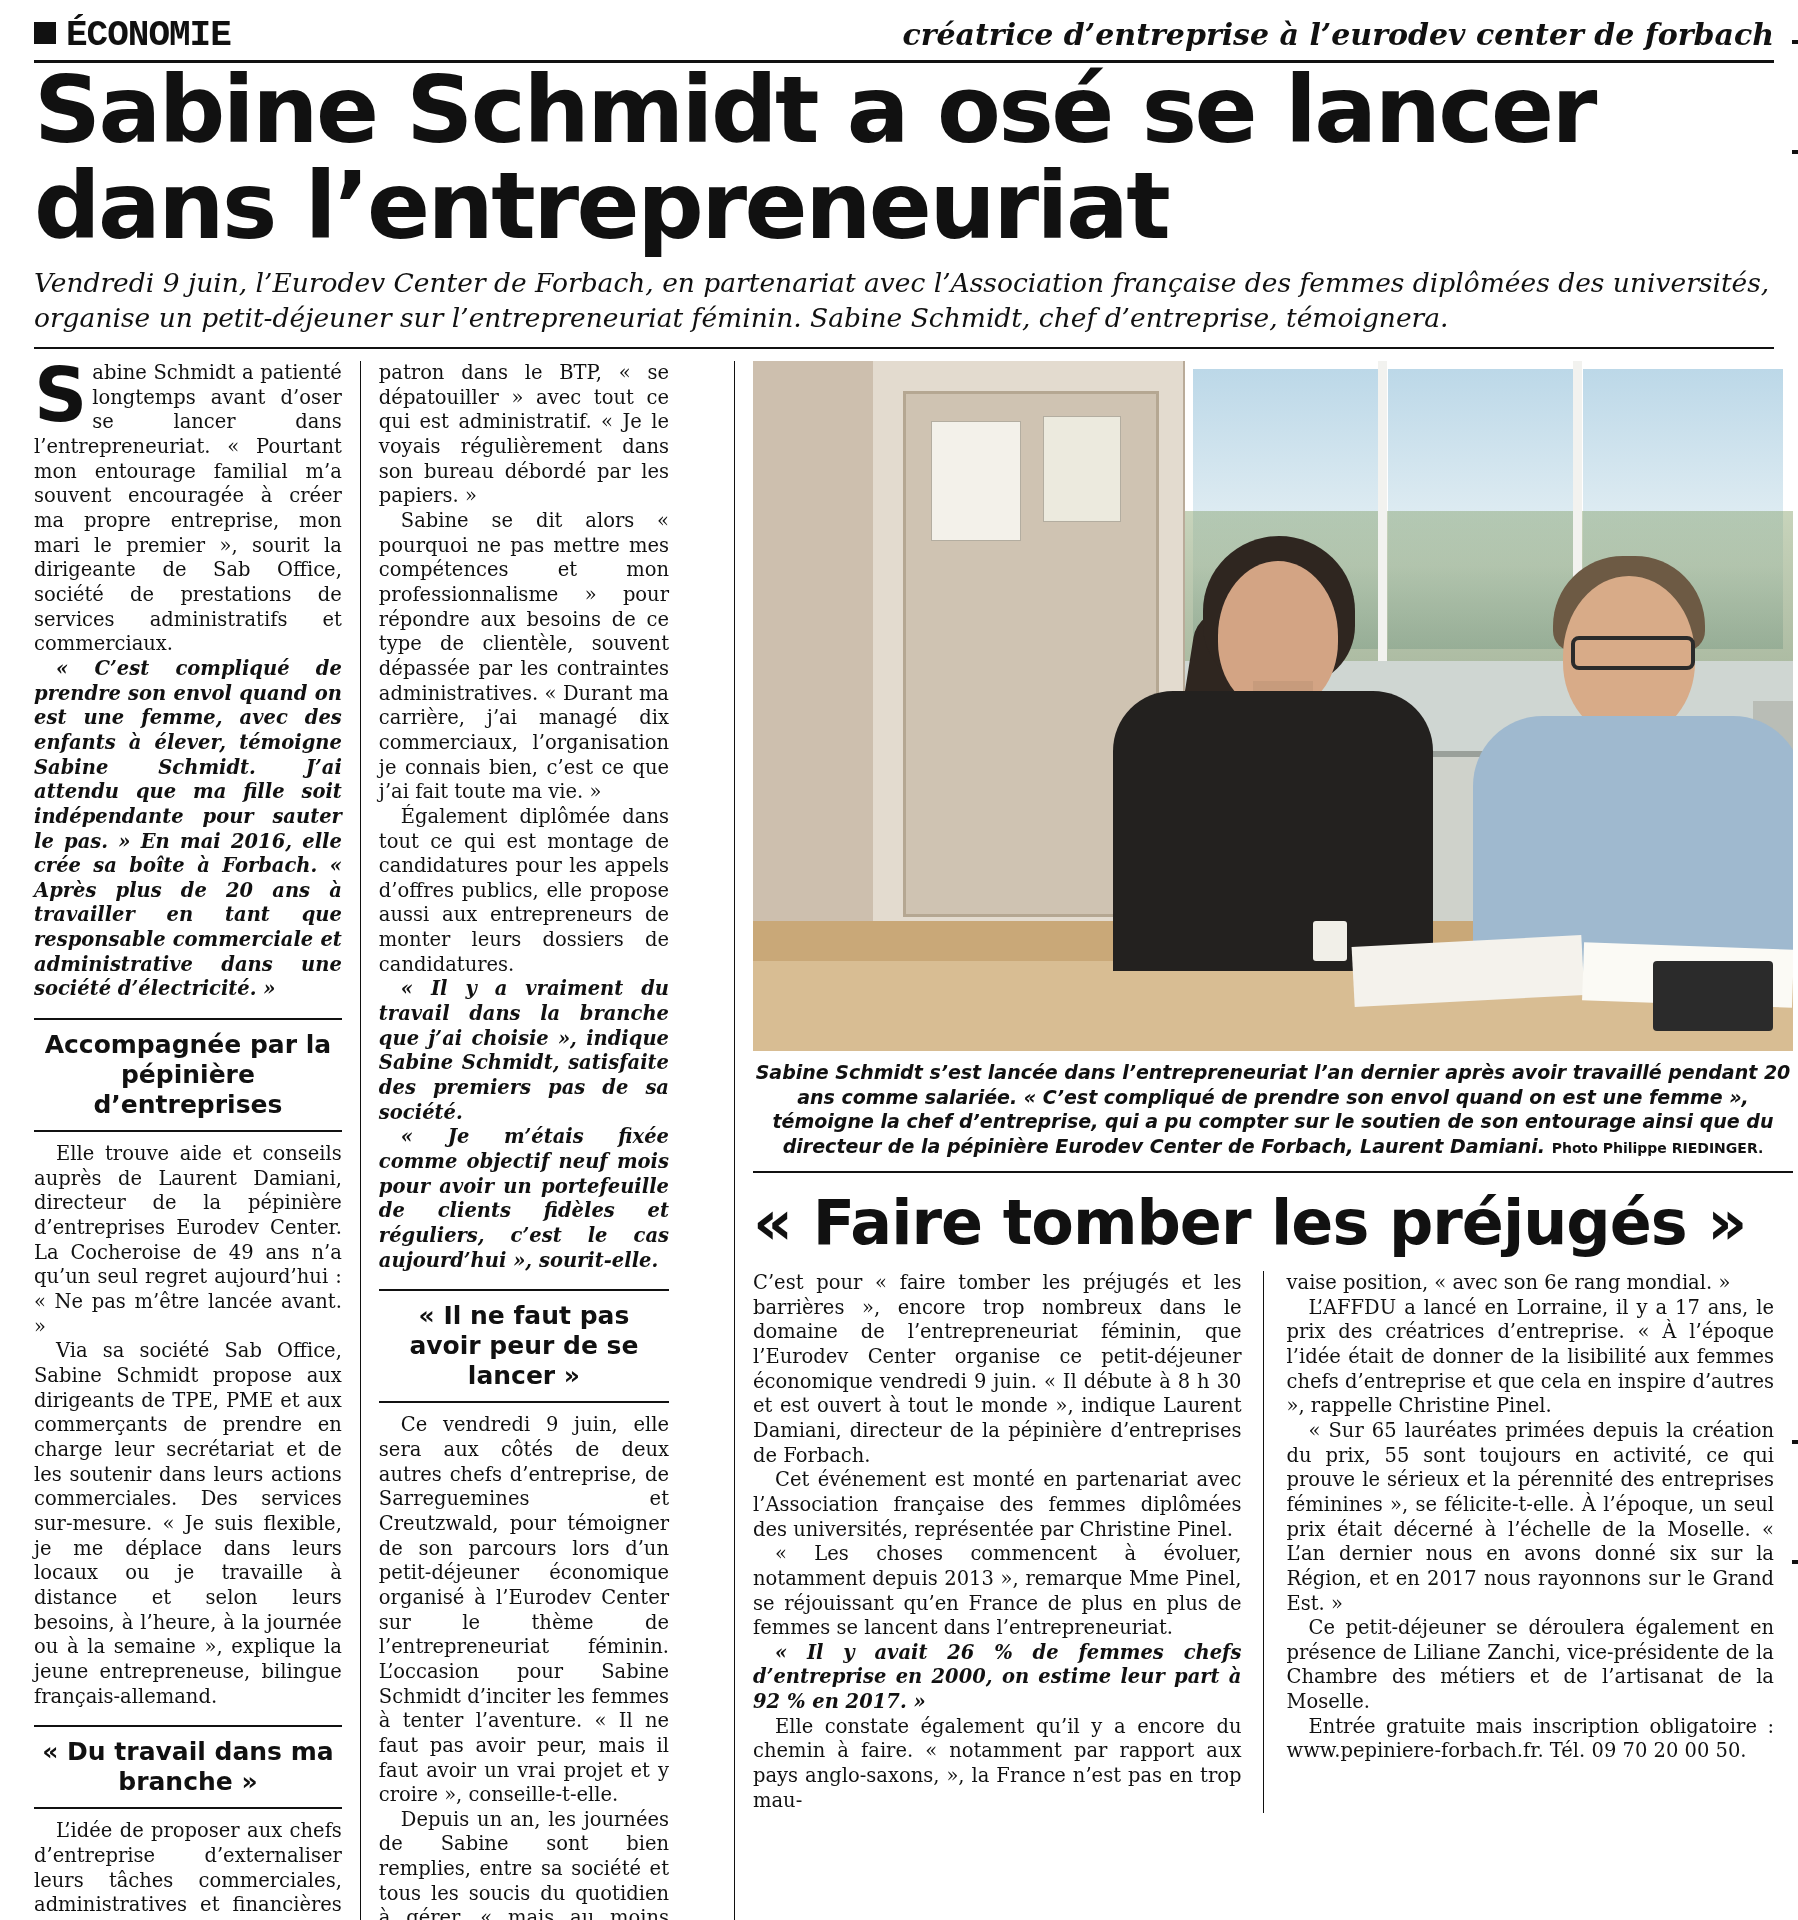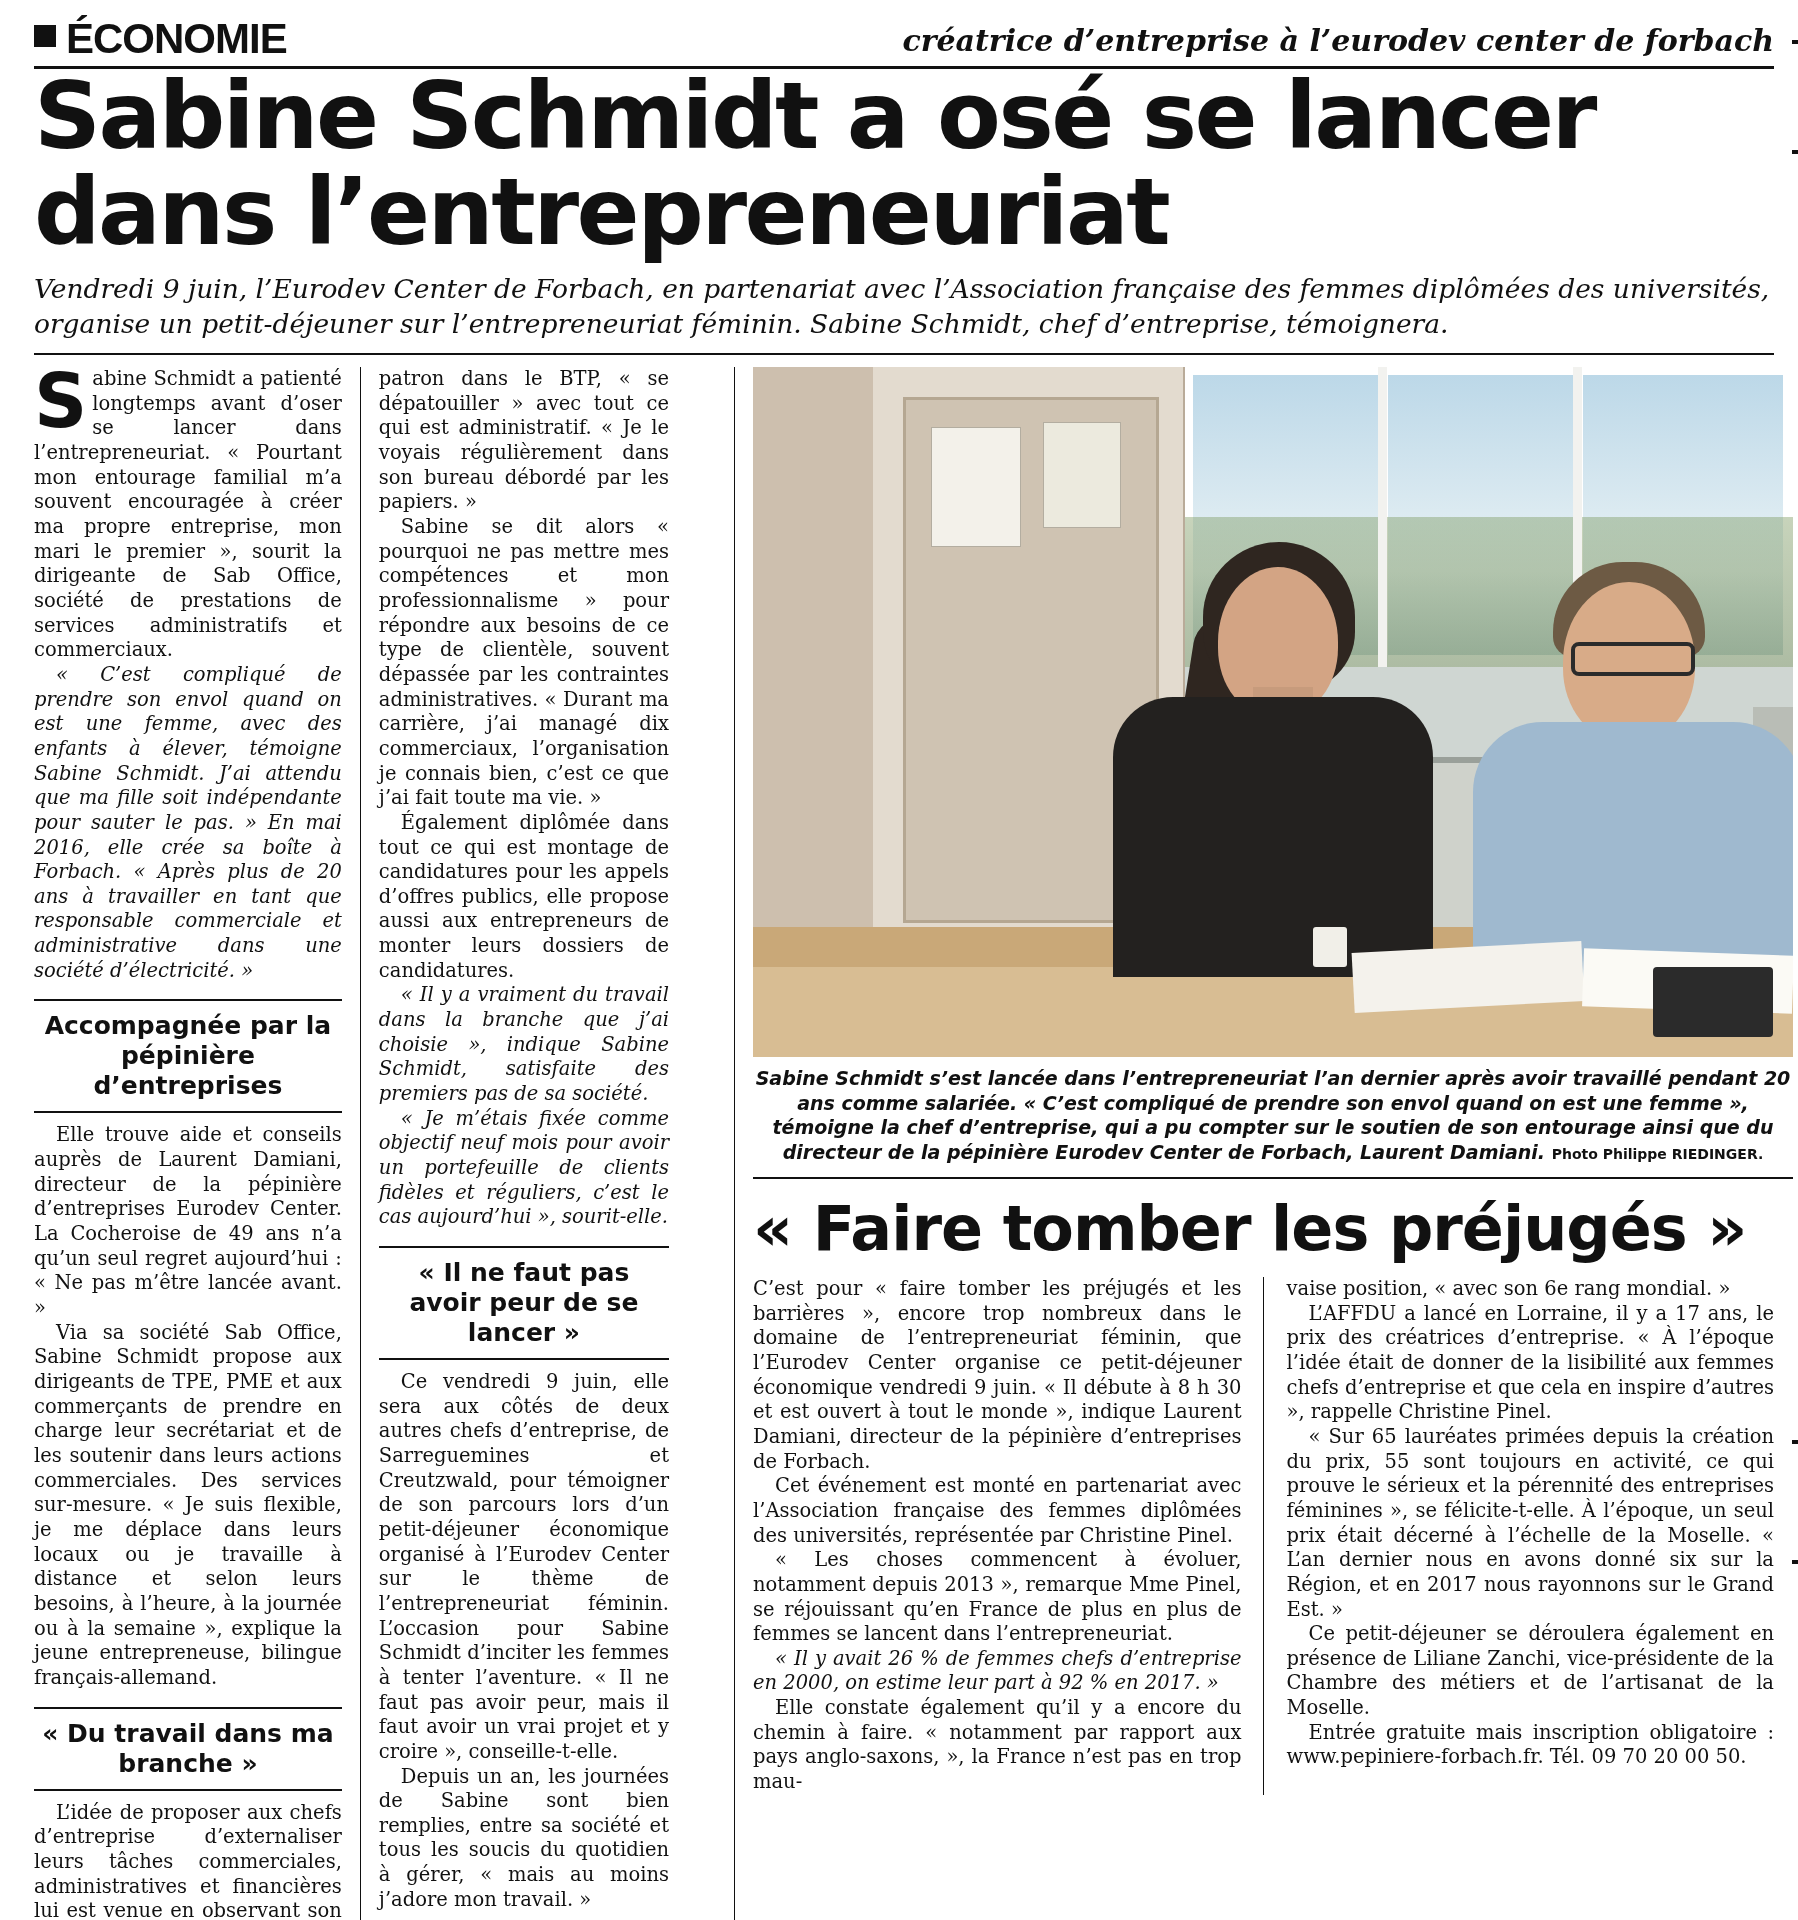--- a/index.html
+++ b/index.html
@@ -3,35 +3,35 @@
 <meta charset="utf-8">
 <style>
   html,body{margin:0;padding:0;background:#ffffff;}
   body{width:1798px;height:1920px;font-family:"Liberation Sans",sans-serif;color:#111;overflow:hidden;}
   .page{position:relative;width:1798px;height:1920px;box-sizing:border-box;padding:18px 24px 0 34px;}
 
   
   .kicker-row{display:flex;align-items:flex-end;justify-content:space-between;border-bottom:3px solid #111;padding-bottom:6px;}
   .kicker{display:flex;align-items:center;gap:10px;}
   .kicker-sq{width:22px;height:22px;background:#111;display:inline-block;margin-bottom:6px;}
-  .kicker-text{font-family:Liberation Sans, sans-serif;font-weight:bold;font-size:42px;letter-spacing:-1px;line-height:1;}
+  .kicker-text{font-family:Liberation Mono, monospace;font-weight:bold;font-size:36px;letter-spacing:-1px;line-height:1;}
   .surtitre{font-family:"DejaVu Serif",serif;font-style:italic;font-weight:bold;font-size:30px;line-height:1;padding-bottom:4px;}
 
   .headline{font-family:"DejaVu Sans",sans-serif;font-weight:bold;font-size:93px;line-height:1.03;letter-spacing:-2.5px;margin:0 0 10px 0;}
   .chapo{font-family:"DejaVu Serif",serif;font-style:italic;font-size:26.5px;line-height:1.33;border-bottom:2px solid #111;padding-bottom:12px;margin-bottom:12px;}
 
   
   .cols{display:flex;gap:0;}
   .col{width:348px;padding-right:18px;box-sizing:border-box;}
   .col.c2{border-left:1px solid #111;padding-left:18px;}
   .col.c3{width:1040px;padding-left:18px;border-left:1px solid #111;padding-right:0;margin-left:47px;}
 
   p.body{font-family:"DejaVu Serif",serif;font-size:19.5px;line-height:1.265;text-align:justify;margin:0 0 0 0;text-indent:22px;}
   p.body.first{text-indent:0;}
-  .ital{font-style:italic;}
+  .ital{font-style:italic;font-weight:bold;}
 
   .dropcap{float:left;font-family:"DejaVu Sans",sans-serif;font-weight:bold;font-size:74px;line-height:0.78;margin:6px 5px 0 0;}
 
   .subhead{font-family:"DejaVu Sans",sans-serif;font-weight:bold;font-size:25px;line-height:1.2;text-align:center;margin:16px 0 10px 0;padding:10px 0 10px 0;border-top:2px solid #111;border-bottom:2px solid #111;}
 
   
   .photo-wrap{width:1040px;}
   .photo{position:relative;width:1040px;height:690px;overflow:hidden;background:#6d7a82;}
   .caption{font-family:"DejaVu Sans",sans-serif;font-weight:bold;font-style:italic;font-size:19px;line-height:1.3;text-align:center;margin-top:9px;border-bottom:2px solid #111;padding-bottom:12px;}
   .credit{font-style:normal;font-weight:bold;font-size:14px;}

